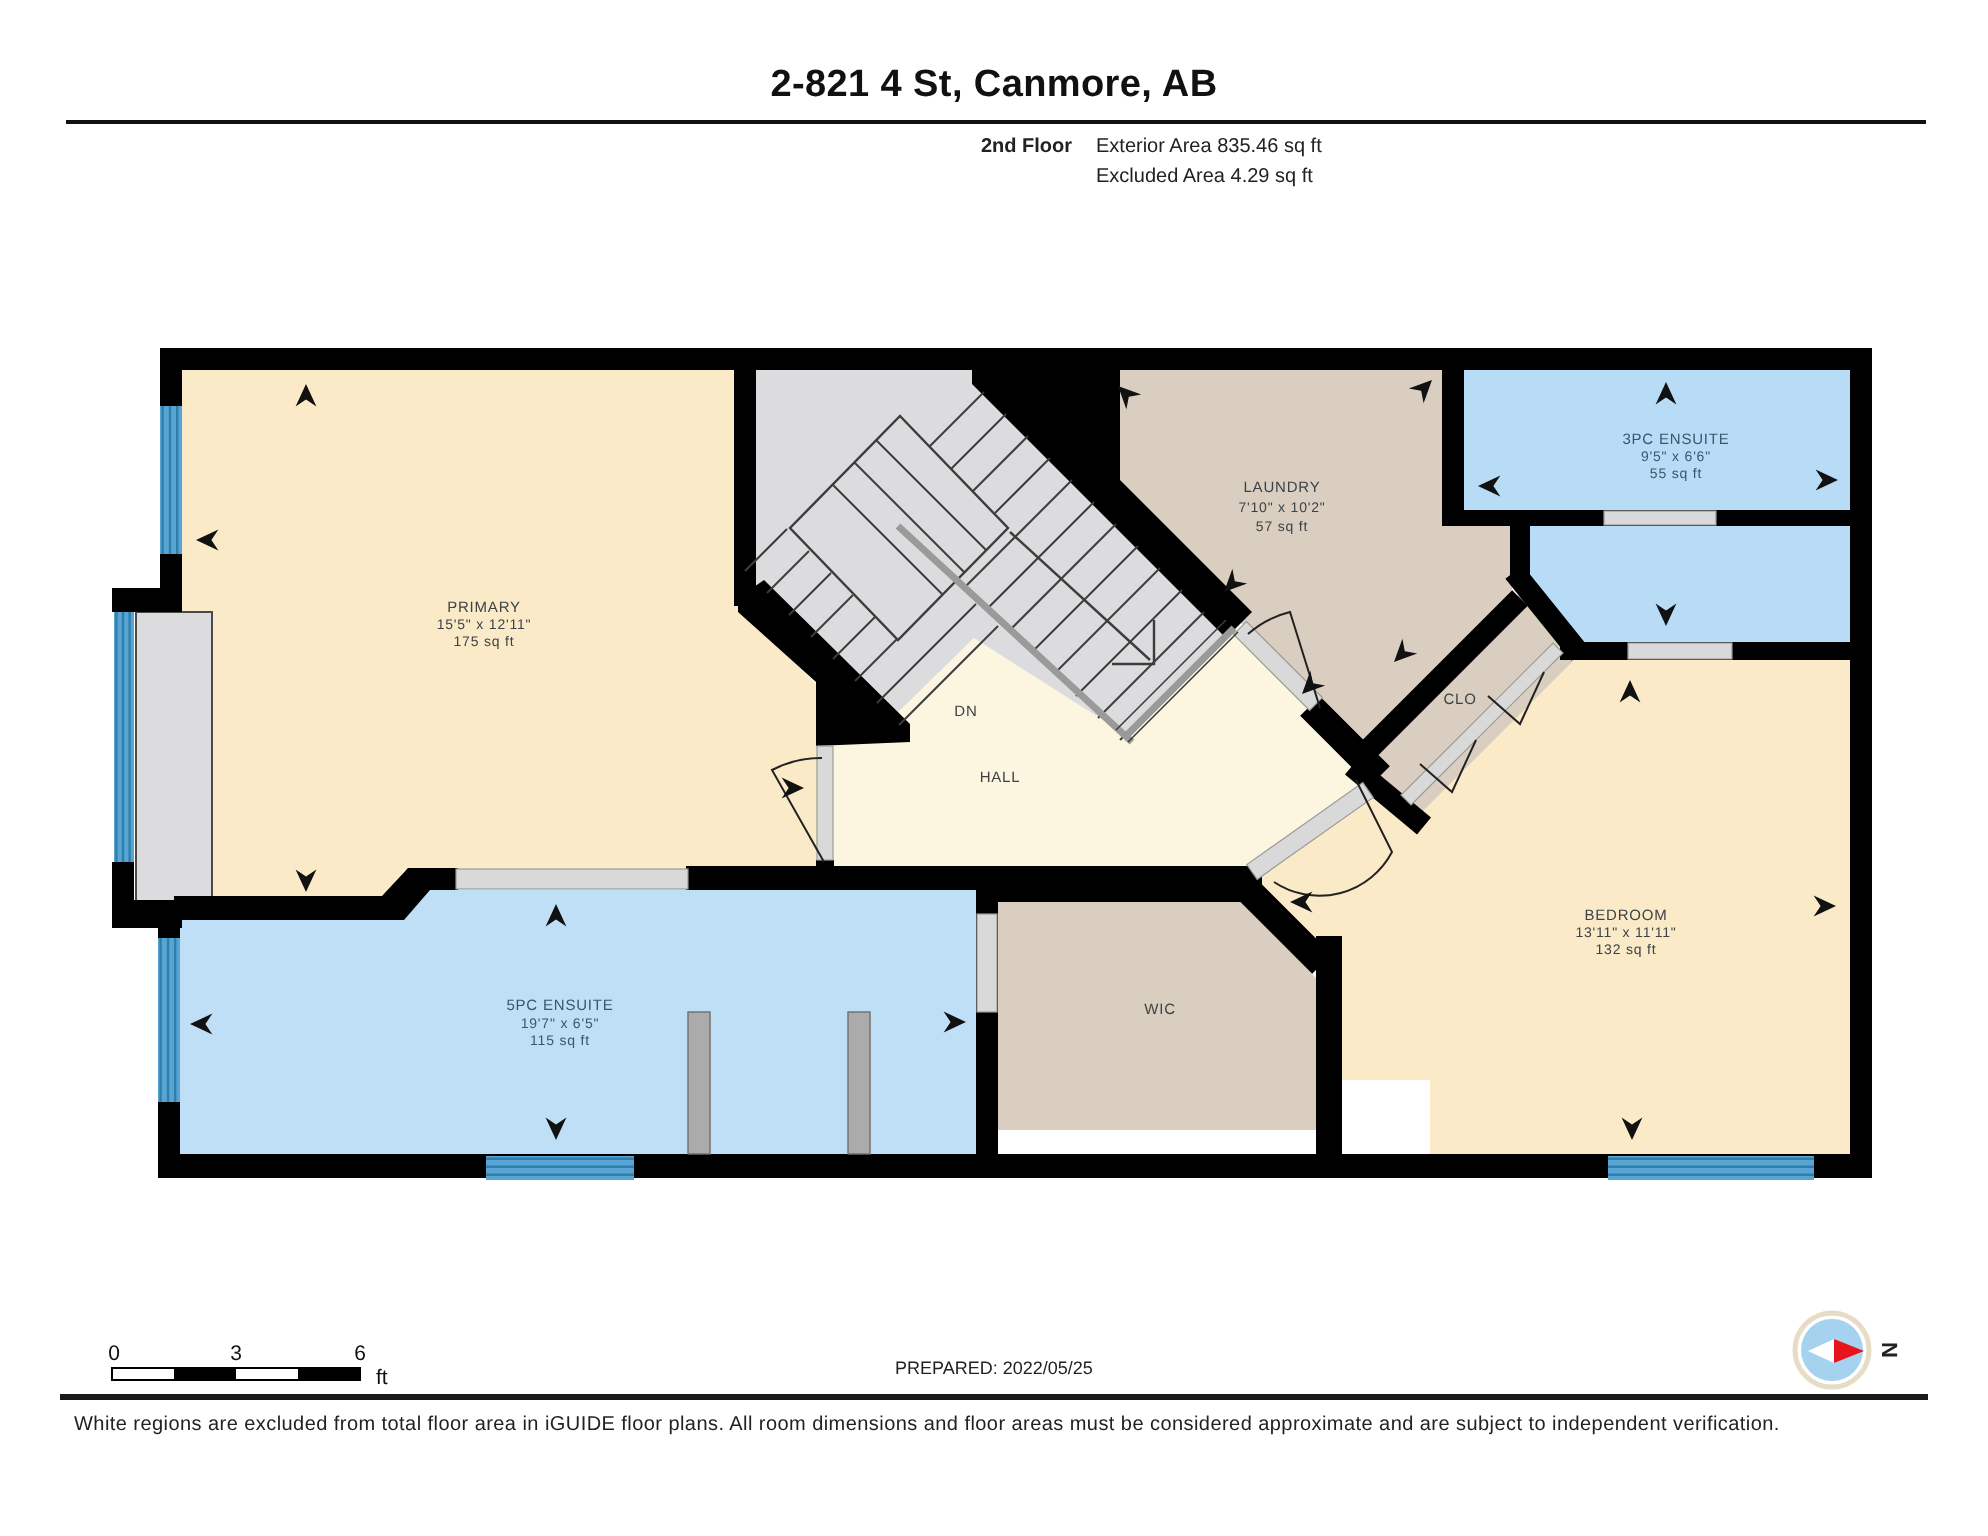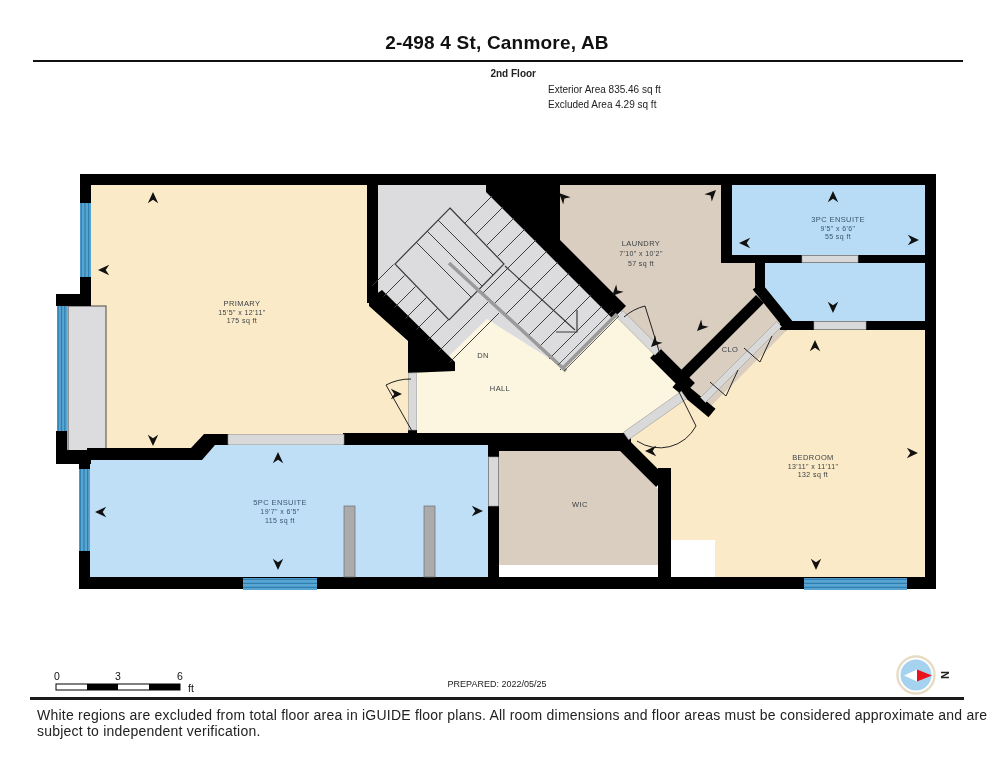--- a/index.html
+++ b/index.html
@@ -3,29 +3,29 @@
 <meta charset="utf-8">
 <style>
   html,body { margin:0; padding:0; background:#fff; }
   body { width:994px; height:768px; position:relative; font-family:"Liberation Sans", sans-serif; }
   .title { position:absolute; top:32px; left:0; width:100%; text-align:center;
            font-size:19px; font-weight:bold; color:#111; letter-spacing:0.2px; }
   .rule1 { position:absolute; top:60px; left:33px; width:930px; height:2px; background:#111; }
   .areas { position:absolute; top:68px; left:0; width:100%; font-size:10px; color:#222;padding-left:40px; }
   .arow { position:relative; height:15px; }
   .alab { position:absolute; right:498px; font-weight:bold; }
-  .aval { position:absolute; left:508px;margin-top:16px; }
+  .aval { position:absolute; left:508px; }
   .rule2 { position:absolute; top:697px; left:30px; width:934px; height:3px; background:#1a1a1a; }
-  .disc { position:absolute; top:707px; left:37px; font-size:14px; letter-spacing:0.22px; color:#222; }
+  .disc { position:absolute; top:707px; left:37px; font-size:10px; letter-spacing:0.22px; color:#222; }
   .prep { position:absolute; top:679px; left:0; width:100%; text-align:center; font-size:9px; color:#222; }
 </style>
 </head>
 <body>
 
-<div class="title">2-498 4 St, Canmore, AB</div>
+<div class="title">2-821 4 St, Canmore, AB</div>
 
 <div class="rule1"></div>
 
 <div class="areas">
   <div class="arow">
       <span class="alab">2nd Floor</span>
       <span class="aval">Exterior Area 835.46 sq ft</span>
     </div>
   <div class="arow">
       <span class="aval">Excluded Area 4.29 sq ft</span>

